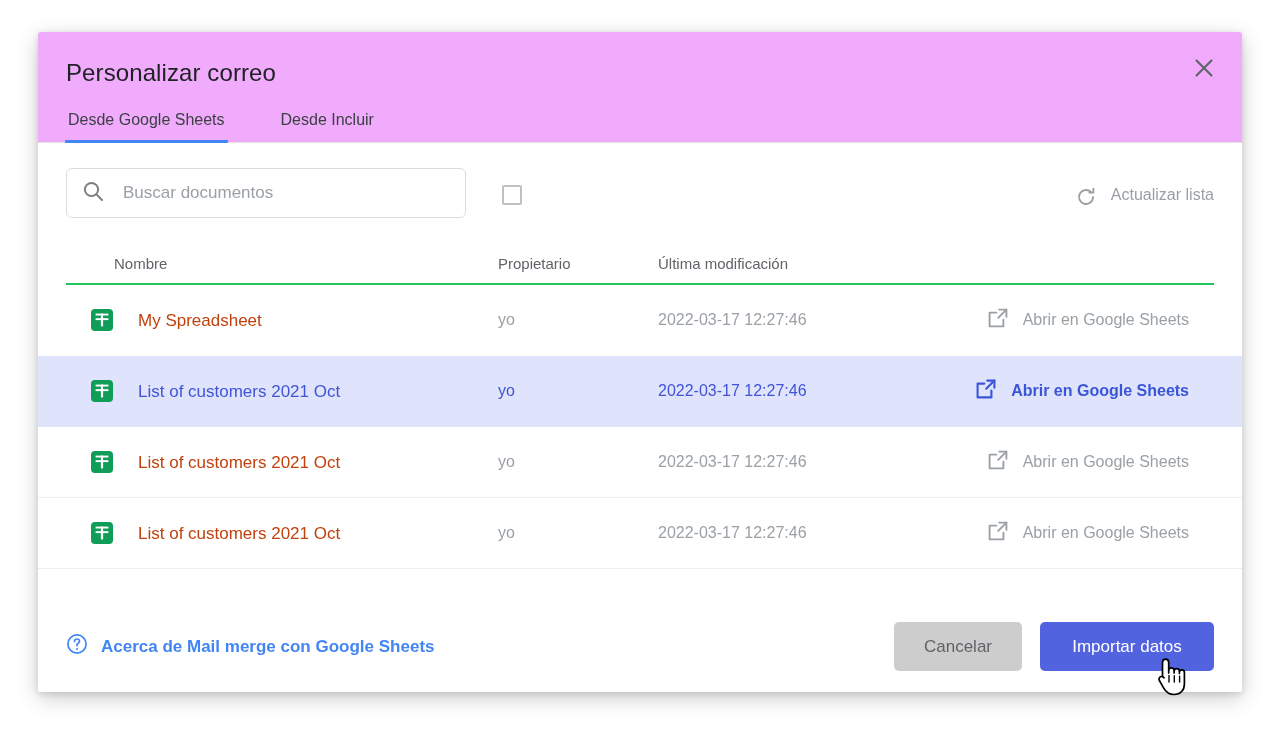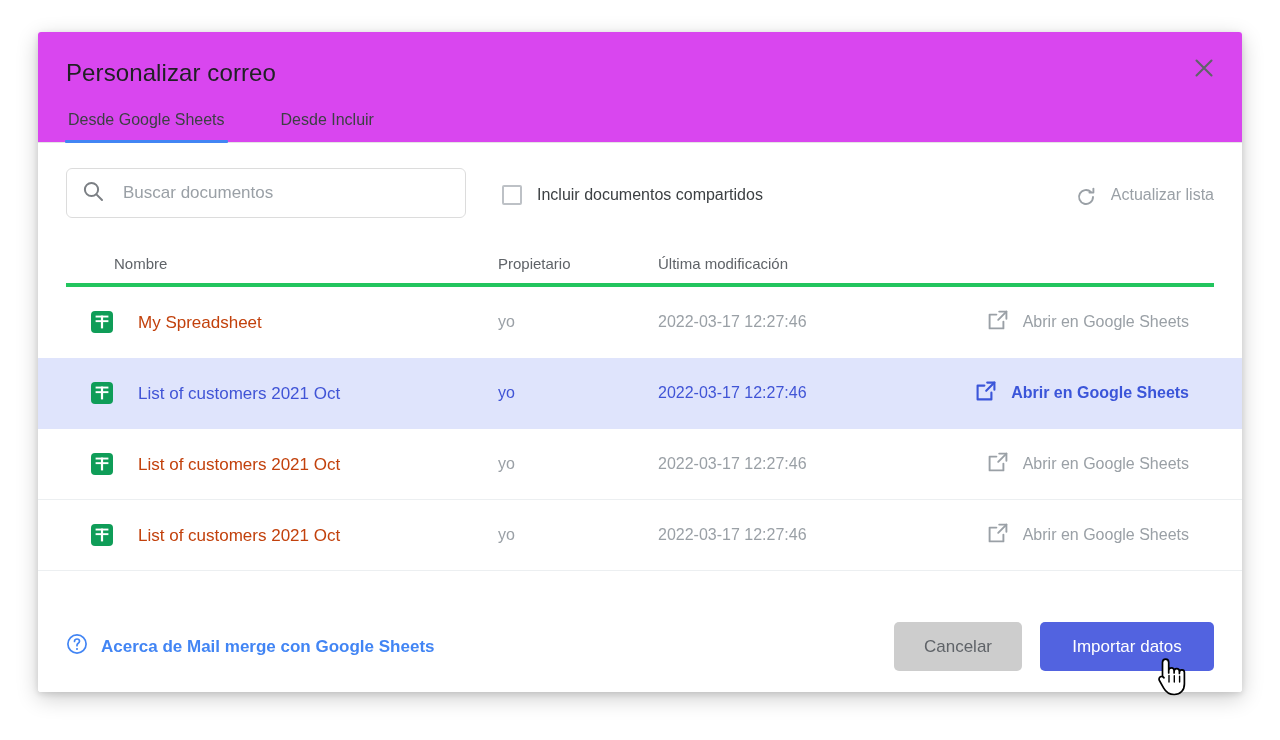--- a/index.html
+++ b/index.html
@@ -33,21 +33,21 @@
     flex-direction: column;
     overflow: hidden;
   }
 
   
   .dlg-header {
     position: relative;
     flex: 0 0 auto;
     padding: 26px 28px 0 28px;
     border-bottom: 1px solid #e4e4e4;
-    background: #d946ef;
+    background: #f0abfc;
   }
   .dlg-title {
     font-size: 24px;
     color: #202124;
     letter-spacing: 0.1px;
     line-height: 30px;
     padding-left: 0;
   }
   .close-btn {
     position: absolute;
@@ -163,21 +163,21 @@
   
   .table {
     margin-top: 26px;
     display: flex;
     flex-direction: column;
   }
   .thead {
     display: flex;
     align-items: center;
     height: 38px;
-    border-bottom: 4px solid #22c55e;
+    border-bottom: 2px solid #22c55e;
     padding: 0 0 0 0;
   }
   .th {
     font-size: 15px;
     color: #5f6368;
     line-height: 18px;
   }
 
   .col-name   { width: 432px; padding-left: 48px; box-sizing: border-box; }
   .col-owner  { width: 160px; }
@@ -349,21 +349,20 @@
             <svg width="24" height="24" viewBox="0 0 24 24" fill="none">
               <circle cx="10.5" cy="10.5" r="6.6" stroke="#7b7f84" stroke-width="2"></circle>
               <path d="M15.4 15.4 L21 21" stroke="#7b7f84" stroke-width="2" stroke-linecap="round"></path>
             </svg>
           </span>
           <input class="search-input" type="text" placeholder="Buscar documentos" style="">
         </div>
 
         <div class="chk-wrap">
           <span class="chk-box"></span>
-          <span class="chk-label">Incluir documentos compartidos</span>
         </div>
 
         <div class="refresh-wrap">
           <span class="refresh-icon">
             <svg width="24" height="24" viewBox="0 0 24 24" fill="none">
               <path d="M19 12a7 7 0 1 1-2.1-5" stroke="#9aa0a6" stroke-width="1.9" stroke-linecap="round"></path>
               <path d="M19.4 3.6 L19.4 7.6 L15.4 7.6" stroke="#9aa0a6" stroke-width="1.9" stroke-linecap="round" stroke-linejoin="round"></path>
             </svg>
           </span>
           <span class="refresh-label">Actualizar lista</span>

